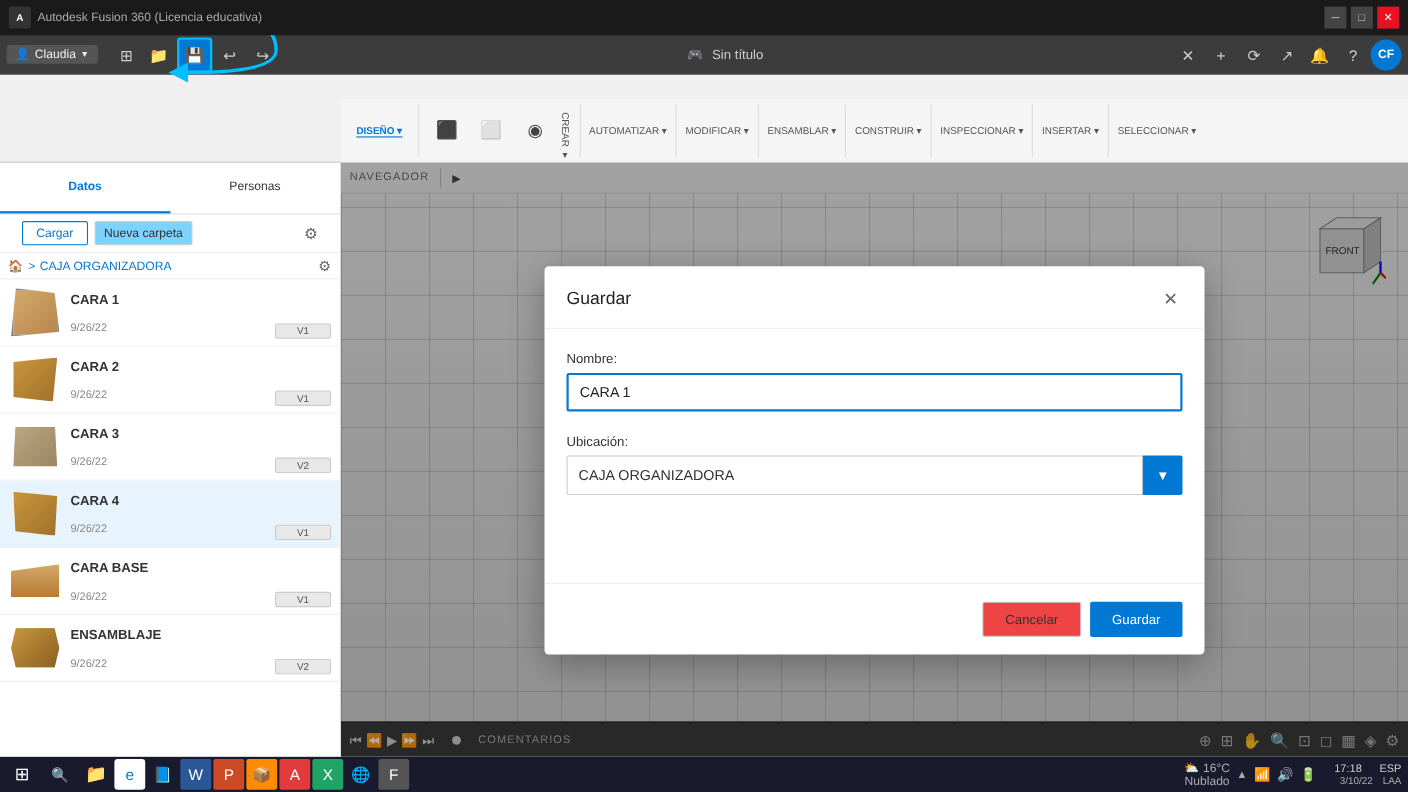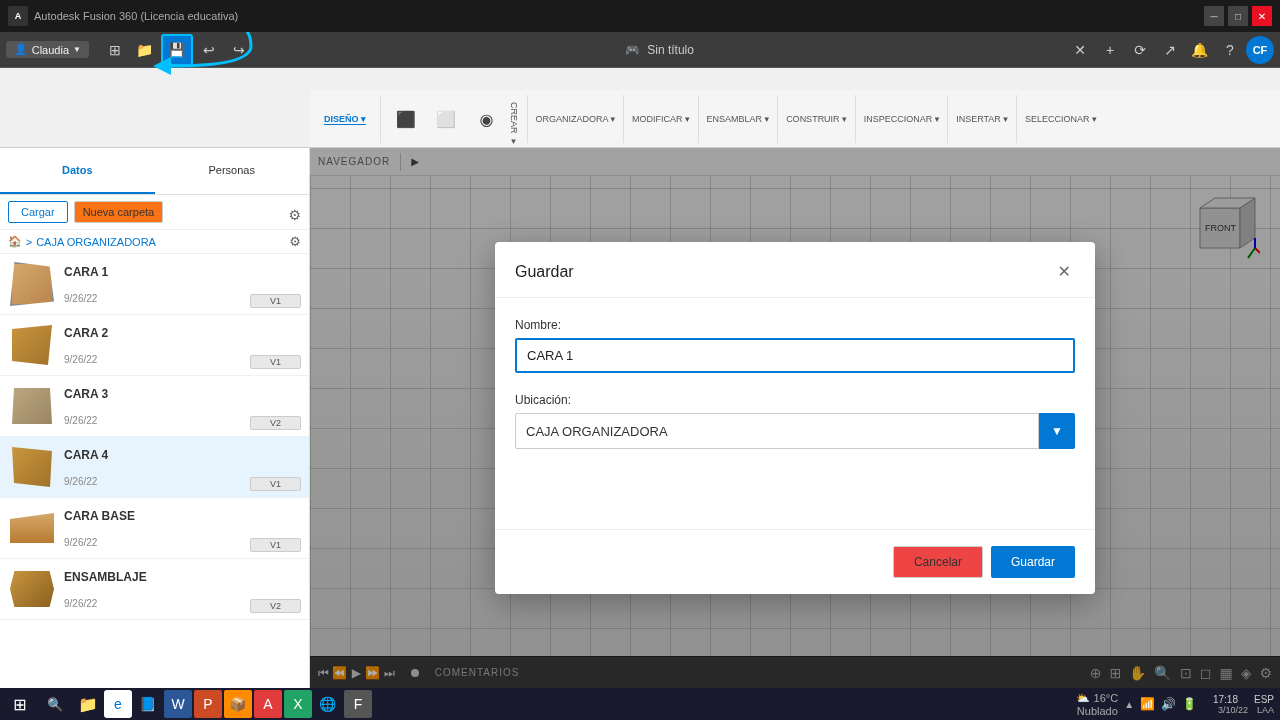--- a/index.html
+++ b/index.html
@@ -107,32 +107,32 @@
       font-size: 11px;
       color: #333;
       border-bottom: 2px solid transparent;
     }
     .sidebar-tab.active {
       border-bottom: 2px solid #0078d4;
       color: #0078d4; font-weight: 600;
     }
     .sidebar-actions {
       display: flex;
-      align-items: flex-end;
-      padding: 6px 8px;
+      align-items: center;
+      padding: 6px 20px;
       gap: 6px;
       border-bottom: 1px solid #eee;
     }
     .btn-cargar {
       background: #fff; border: 1px solid #0078d4; color: #0078d4;
       padding: 4px 12px; cursor: pointer; font-size: 11px;
       border-radius: 2px;
     }
     .btn-nueva-carpeta {
-      background: #f97316; border: 1px solid #ccc; color: #333;
+      background: #7dd3fc; border: 1px solid #ccc; color: #333;
       padding: 4px 8px; cursor: pointer; font-size: 11px;
       border-radius: 2px;
     }
     .settings-icon { color: #666; cursor: pointer; font-size: 14px; margin-left: auto; }
 
     .breadcrumb {
       display: flex; align-items: center; padding: 4px 8px;
       font-size: 11px; color: #0078d4;
       border-bottom: 1px solid #eee;
       gap: 4px;
@@ -398,21 +398,21 @@
       <div class="tb-icon" style="color:#0078d4;">⬛</div>
     </div>
     <div class="tb-btn">
       <div class="tb-icon">⬜</div>
     </div>
     <div class="tb-btn">
       <div class="tb-icon">◉</div>
     </div>
     <div style="font-size:9px;color:#555;writing-mode:vertical-rl;text-orientation:mixed;align-self:flex-end;margin-bottom:2px;">CREAR ▾</div>
     <div style="width:1px;height:48px;background:#ddd;margin:0 4px;"></div>
-    <div style="font-size:9px;color:#555;cursor:pointer;">ORGANIZADORA ▾</div>
+    <div style="font-size:9px;color:#555;cursor:pointer;">AUTOMATIZAR ▾</div>
     <div style="width:1px;height:48px;background:#ddd;margin:0 4px;"></div>
     <div style="font-size:9px;color:#555;cursor:pointer;">MODIFICAR ▾</div>
     <div style="width:1px;height:48px;background:#ddd;margin:0 4px;"></div>
     <div style="font-size:9px;color:#555;cursor:pointer;">ENSAMBLAR ▾</div>
     <div style="width:1px;height:48px;background:#ddd;margin:0 4px;"></div>
     <div style="font-size:9px;color:#555;cursor:pointer;">CONSTRUIR ▾</div>
     <div style="width:1px;height:48px;background:#ddd;margin:0 4px;"></div>
     <div style="font-size:9px;color:#555;cursor:pointer;">INSPECCIONAR ▾</div>
     <div style="width:1px;height:48px;background:#ddd;margin:0 4px;"></div>
     <div style="font-size:9px;color:#555;cursor:pointer;">INSERTAR ▾</div>

